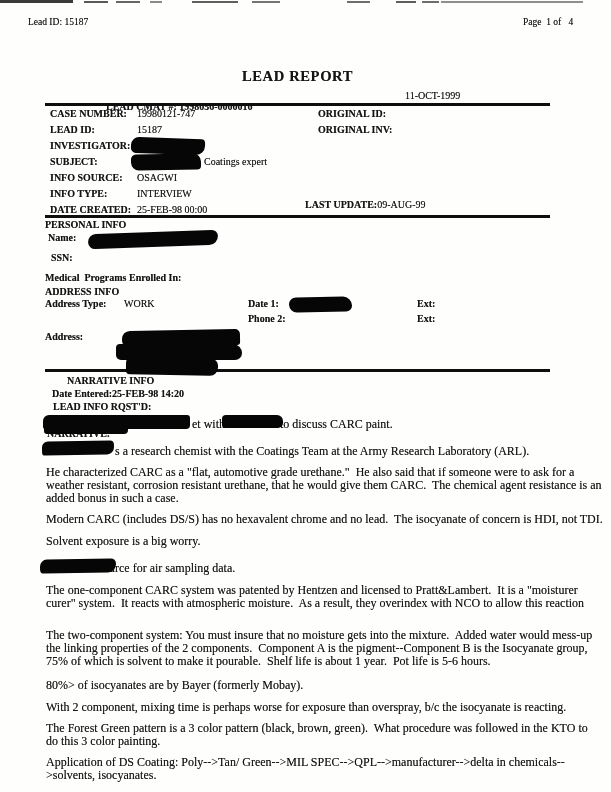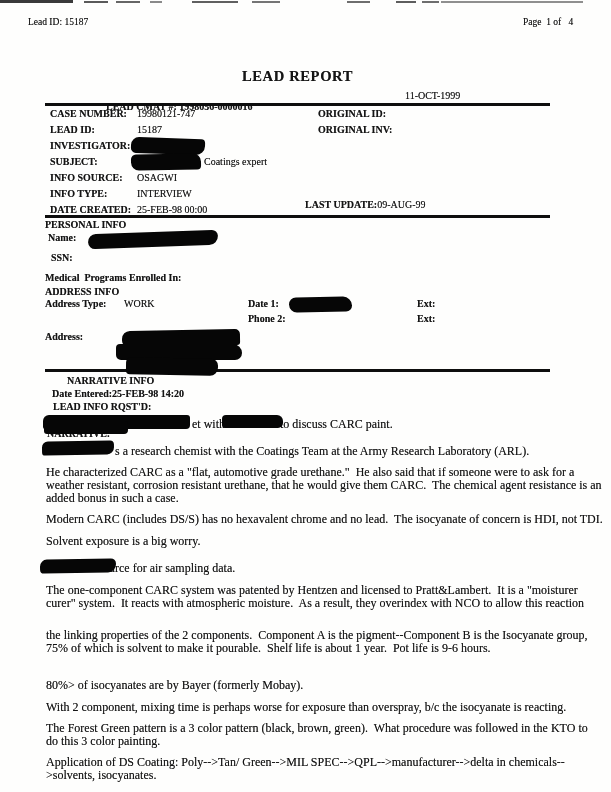--- a/index.html
+++ b/index.html
@@ -131,22 +131,23 @@
 
   <div class="bar" style="left:40px;top:559px;width:76px;height:14px;border-radius:7px 5px 8px 4px;transform:rotate(-1deg);"></div>
   <div class="abs fs-body" style="left:79px;top:561px;z-index:2;">is a source for air sampling data.</div>
 
   <div class="para fs-body" style="left:46px;top:584px;">
     <div class="ln">The one-component CARC system was patented by Hentzen and licensed to Pratt&amp;Lambert.  It is a "moisturer</div>
     <div class="ln">curer" system.  It reacts with atmospheric moisture.  As a result, they overindex with NCO to allow this reaction</div>
   </div>
 
   <div class="para fs-body" style="left:46px;top:629px;">
+    <div class="ln">The two-component system: You must insure that no moisture gets into the mixture.  Added water would mess-up</div>
     <div class="ln">the linking properties of the 2 components.  Component A is the pigment--Component B is the Isocyanate group,</div>
-    <div class="ln">75% of which is solvent to make it pourable.  Shelf life is about 1 year.  Pot life is 9-6 hours.</div>
+    <div class="ln">75% of which is solvent to make it pourable.  Shelf life is about 1 year.  Pot life is 5-6 hours.</div>
   </div>
 
   <div class="para fs-body" style="left:46px;top:679px;">
     <div class="ln">80%&gt; of isocyanates are by Bayer (formerly Mobay).</div>
   </div>
 
   <div class="para fs-body" style="left:46px;top:701px;">
     <div class="ln">With 2 component, mixing time is perhaps worse for exposure than overspray, b/c the isocyanate is reacting.</div>
   </div>
 

